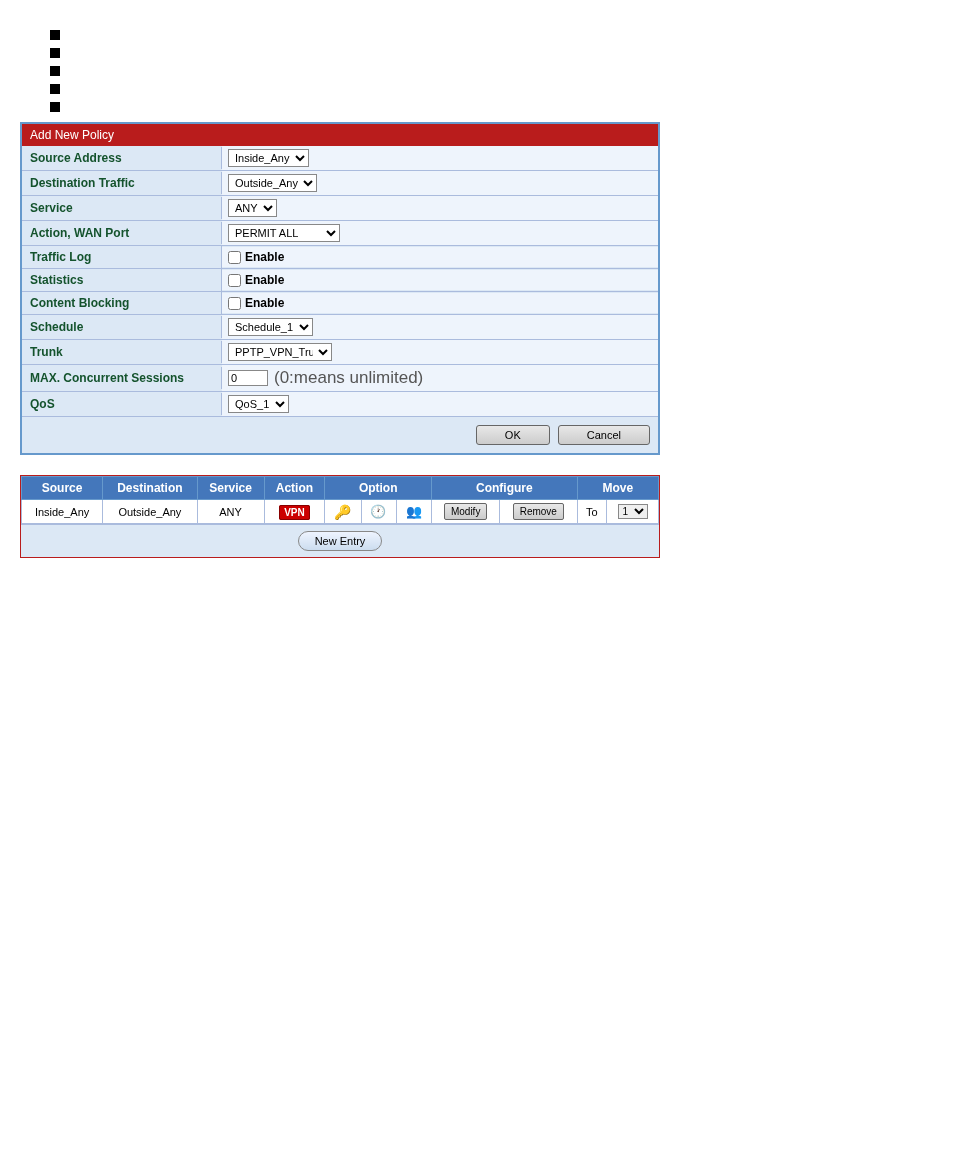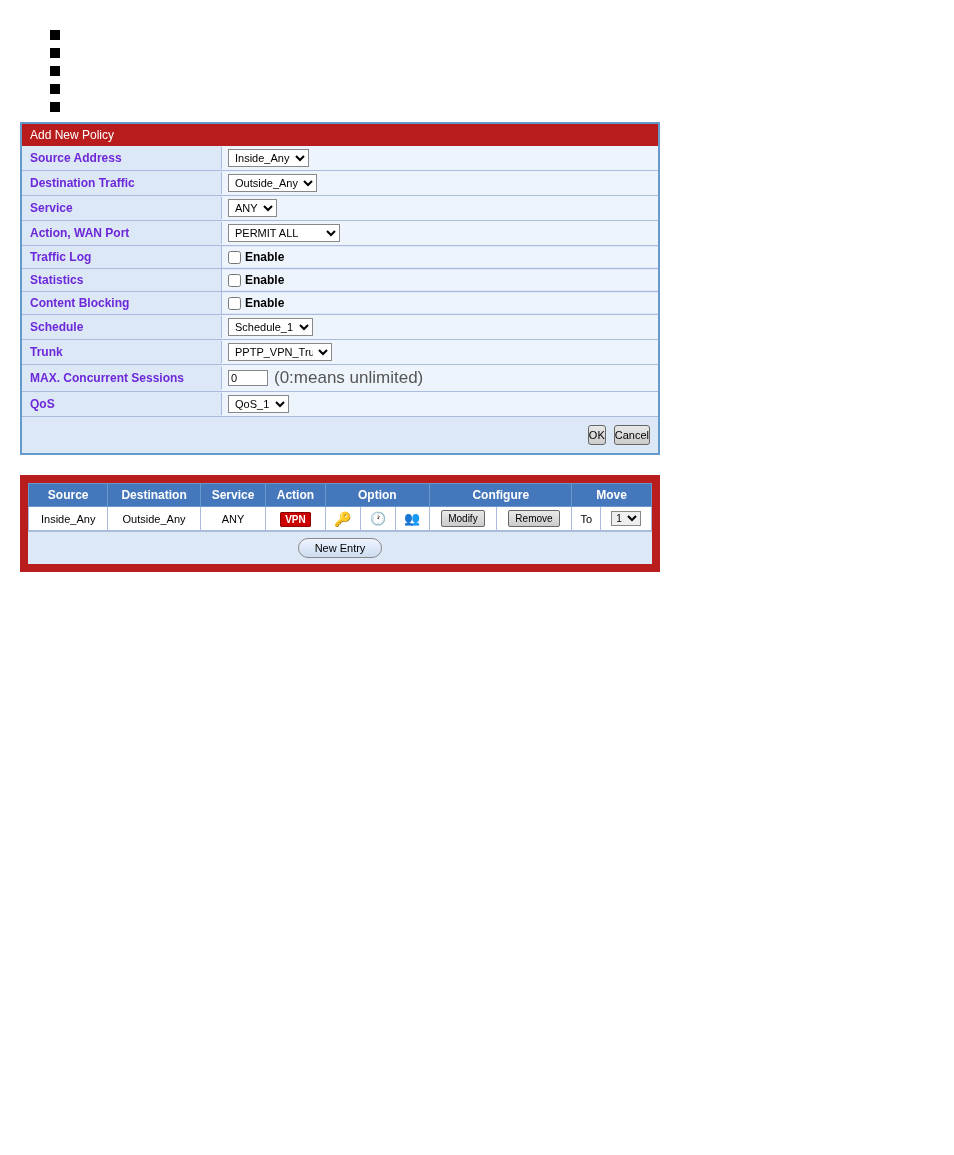--- a/index.html
+++ b/index.html
@@ -47,21 +47,21 @@
       align-items: center;
     }
     .form-row:last-child {
       border-bottom: none;
     }
     .form-label {
       width: 200px;
       padding: 4px 8px;
       background: #dce8f5;
       font-weight: bold;
-      color: #6d28d9;
+      color: #14532d;
       flex-shrink: 0;
       border-right: 1px solid #aabbdd;
     }
     .form-value {
       flex: 1;
       padding: 3px 6px;
       background: #eef4fc;
       display: flex;
       align-items: center;
       gap: 6px;
@@ -91,30 +91,30 @@
 
     .form-buttons {
       display: flex;
       justify-content: flex-end;
       padding: 8px;
       background: #dce8f5;
       gap: 8px;
     }
     .btn {
       font-size: 11px;
-      padding: 3px 0;
+      padding: 3px 28px;
       border: 1px solid #666;
       background: linear-gradient(to bottom, #e8e8e8, #cccccc);
       cursor: pointer;
       border-radius: 3px;
     }
 
     
     .policy-table-container {
-      border: 8px solid #b91c1c;
+      border: 1px solid #b91c1c;
       background: #dce8f5;
       width: 640px;
       margin-bottom: 18px;
     }
     .policy-table {
       width: 100%;
       border-collapse: collapse;
     }
     .policy-table th {
       background: #4477bb;

